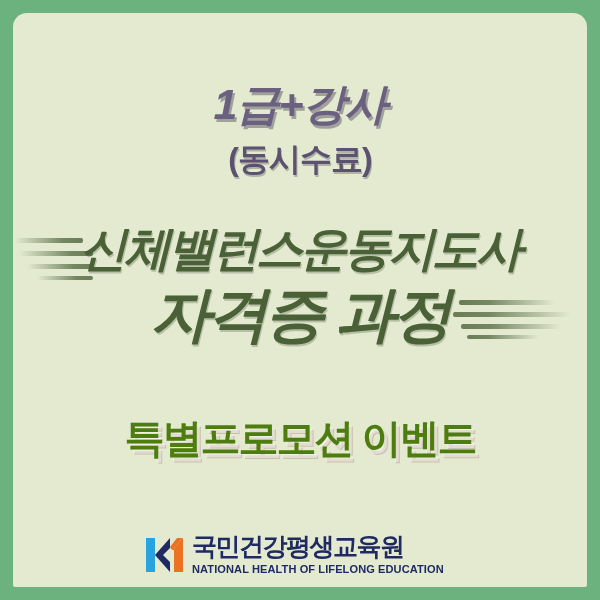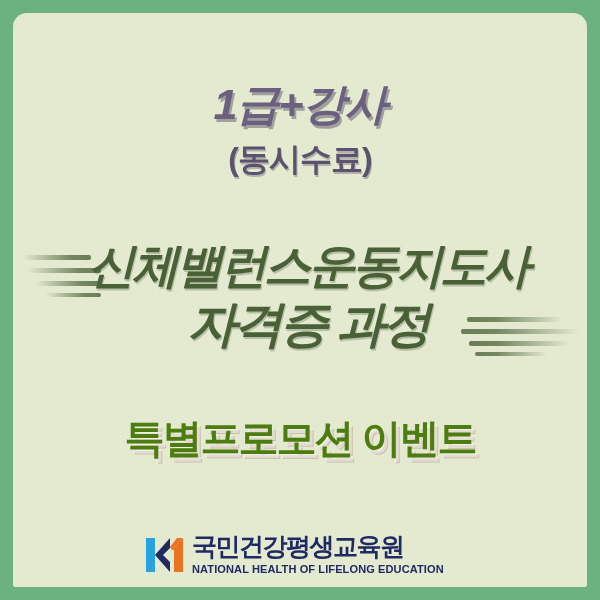--- a/index.html
+++ b/index.html
@@ -65,39 +65,38 @@
     font-size: 32px;
     font-weight: 700;
     letter-spacing: -1px;
     color: #5c5270;
     text-shadow: 1px 2px 0 rgba(60,52,74,0.30);
   }
 
   
   #headline-wrap {
     position: absolute;
-    left: 8px; top: 205px;
+    left: 0; top: 205px;
     width: 100%;
     height: 125px;
-    margin-top: 17px;
   }
   .head-line {
     position: absolute;
     left: 0;
     width: 100%;
     text-align: center;
     white-space: nowrap;
     font-weight: 700;
     font-style: italic;
     color: #4a6137;
     letter-spacing: -3px;
     text-shadow: 1px 2px 0 rgba(52,68,40,0.25);
   }
   #head-line-1 { top: 0px;  font-size: 47px; }
-  #head-line-2 { top: 57px; font-size: 49px; text-align: center; }
+  #head-line-2 { top: 57px; font-size: 60px; text-align: center; }
 
   
   .speed {
     position: absolute;
     height: 4px;
     background: linear-gradient(90deg, rgba(74,97,55,0) 0%, rgba(74,97,55,0.72) 70%, rgba(74,97,55,0.80) 100%);
     border-radius: 2px;
   }
   .speed.rev {
     background: linear-gradient(270deg, rgba(74,97,55,0) 0%, rgba(74,97,55,0.72) 70%, rgba(74,97,55,0.80) 100%);

